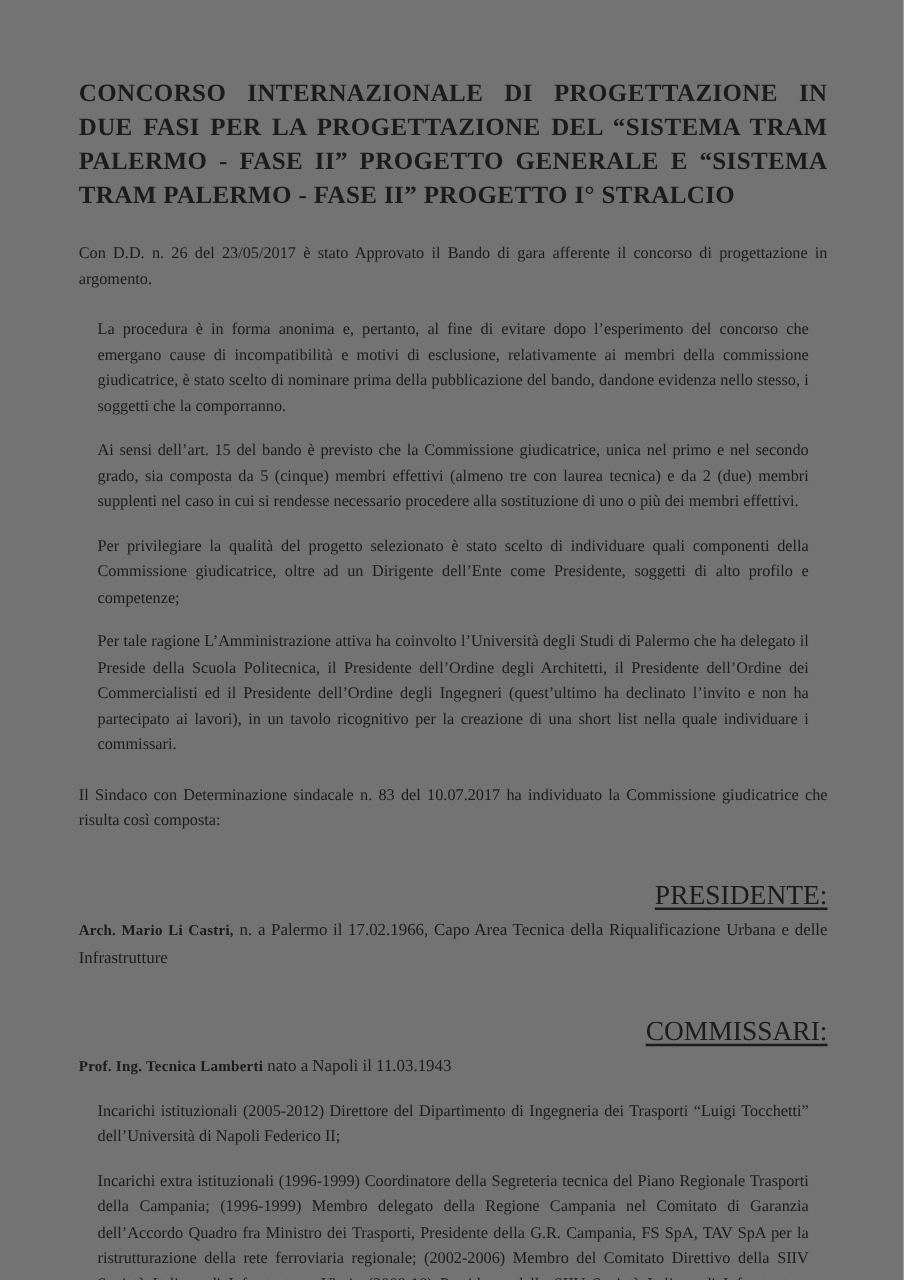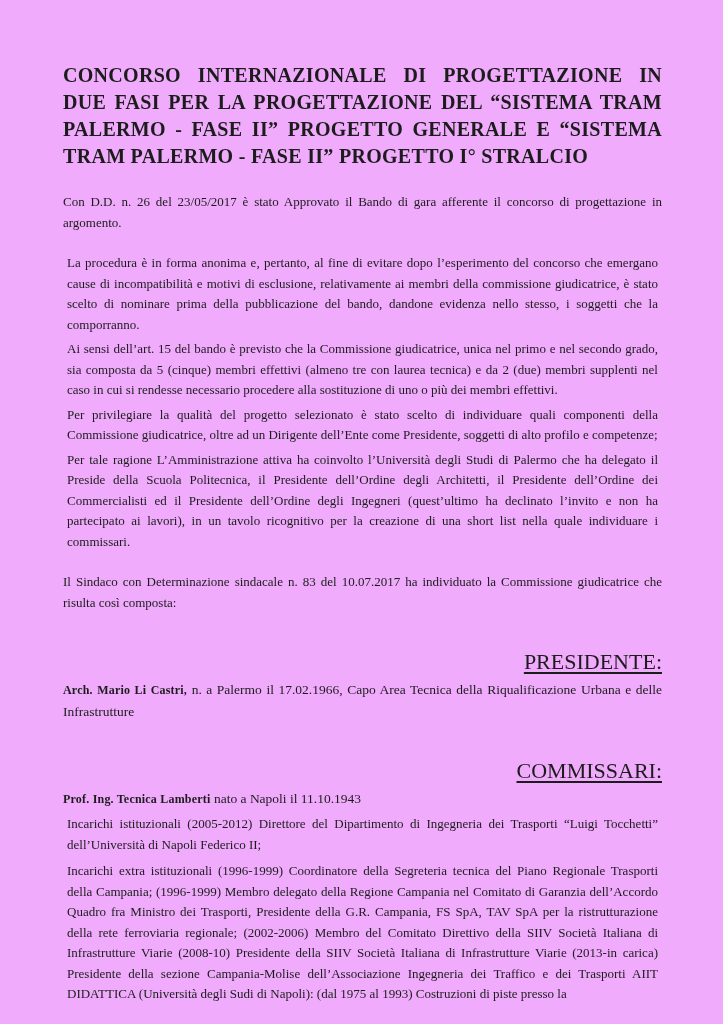--- a/index.html
+++ b/index.html
@@ -5,42 +5,42 @@
   html, body {
     margin: 0;
     padding: 0;
     background: #e8e8e8;
   }
   .page {
     position: relative;
     width: 723px;
     height: 1024px;
     margin: 0 auto;
-    background: #f0abfc;
+    background: #737373;
     box-sizing: border-box;
     padding: 62px 61px 0 63px;
     font-family: "Liberation Serif", "DejaVu Serif", serif;
     color: #1c1c1c;
     overflow: hidden;
   }
   .doc-title {
     font-size: 20px;
     line-height: 27px;
     font-weight: bold;
     text-align: justify;
     letter-spacing: 0.3px;
     margin: 0 0 22px 0;
   }
   .body-text {
     font-size: 13px;
     line-height: 20.5px;
     text-align: justify;
   }
   .body-text p {
-    margin: 4px;
+    margin: 15px;
   }
   .para-block {
     margin: 0 0 20px 0;
   }
   .section-heading {
     font-size: 22px;
     line-height: 26px;
     font-weight: normal;
     text-decoration: underline;
     text-underline-offset: 3px;
@@ -91,21 +91,21 @@
 
   <p class="person-line">
     <span class="person-name">Arch. Mario Li Castri,</span>
     <span>n. a Palermo il 17.02.1966, Capo Area Tecnica della Riqualificazione Urbana e delle Infrastrutture</span>
   </p>
 
   <h2 class="section-heading">COMMISSARI:</h2>
 
   <p class="person-line">
     <span class="person-name">Prof. Ing. Tecnica Lamberti</span>
-    <span>nato a Napoli il 11.10.1943</span>
+    <span>nato a Napoli il 11.03.1943</span>
   </p>
 
   <div class="body-text">
     <p class="role-para">
       <span class="role-label">Incarichi istituzionali</span>
       <span>(2005-2012) Direttore del Dipartimento di Ingegneria dei Trasporti “Luigi Tocchetti” dell’Università di Napoli Federico II;</span>
     </p>
     <p class="role-para">
       <span class="role-label">Incarichi extra istituzionali</span>
       <span>(1996-1999) Coordinatore della Segreteria tecnica del Piano Regionale Trasporti della Campania; (1996-1999) Membro delegato della Regione Campania nel Comitato di Garanzia dell’Accordo Quadro fra Ministro dei Trasporti, Presidente della G.R. Campania, FS SpA, TAV SpA per la ristrutturazione della rete ferroviaria regionale; (2002-2006) Membro del Comitato Direttivo della SIIV Società Italiana di Infrastrutture Viarie (2008-10) Presidente della SIIV Società Italiana di Infrastrutture Viarie (2013-in carica) Presidente della sezione Campania-Molise dell’Associazione Ingegneria dei Traffico e dei Trasporti AIIT DIDATTICA (Università degli Sudi di Napoli): (dal 1975 al 1993) Costruzioni di piste presso la</span>

